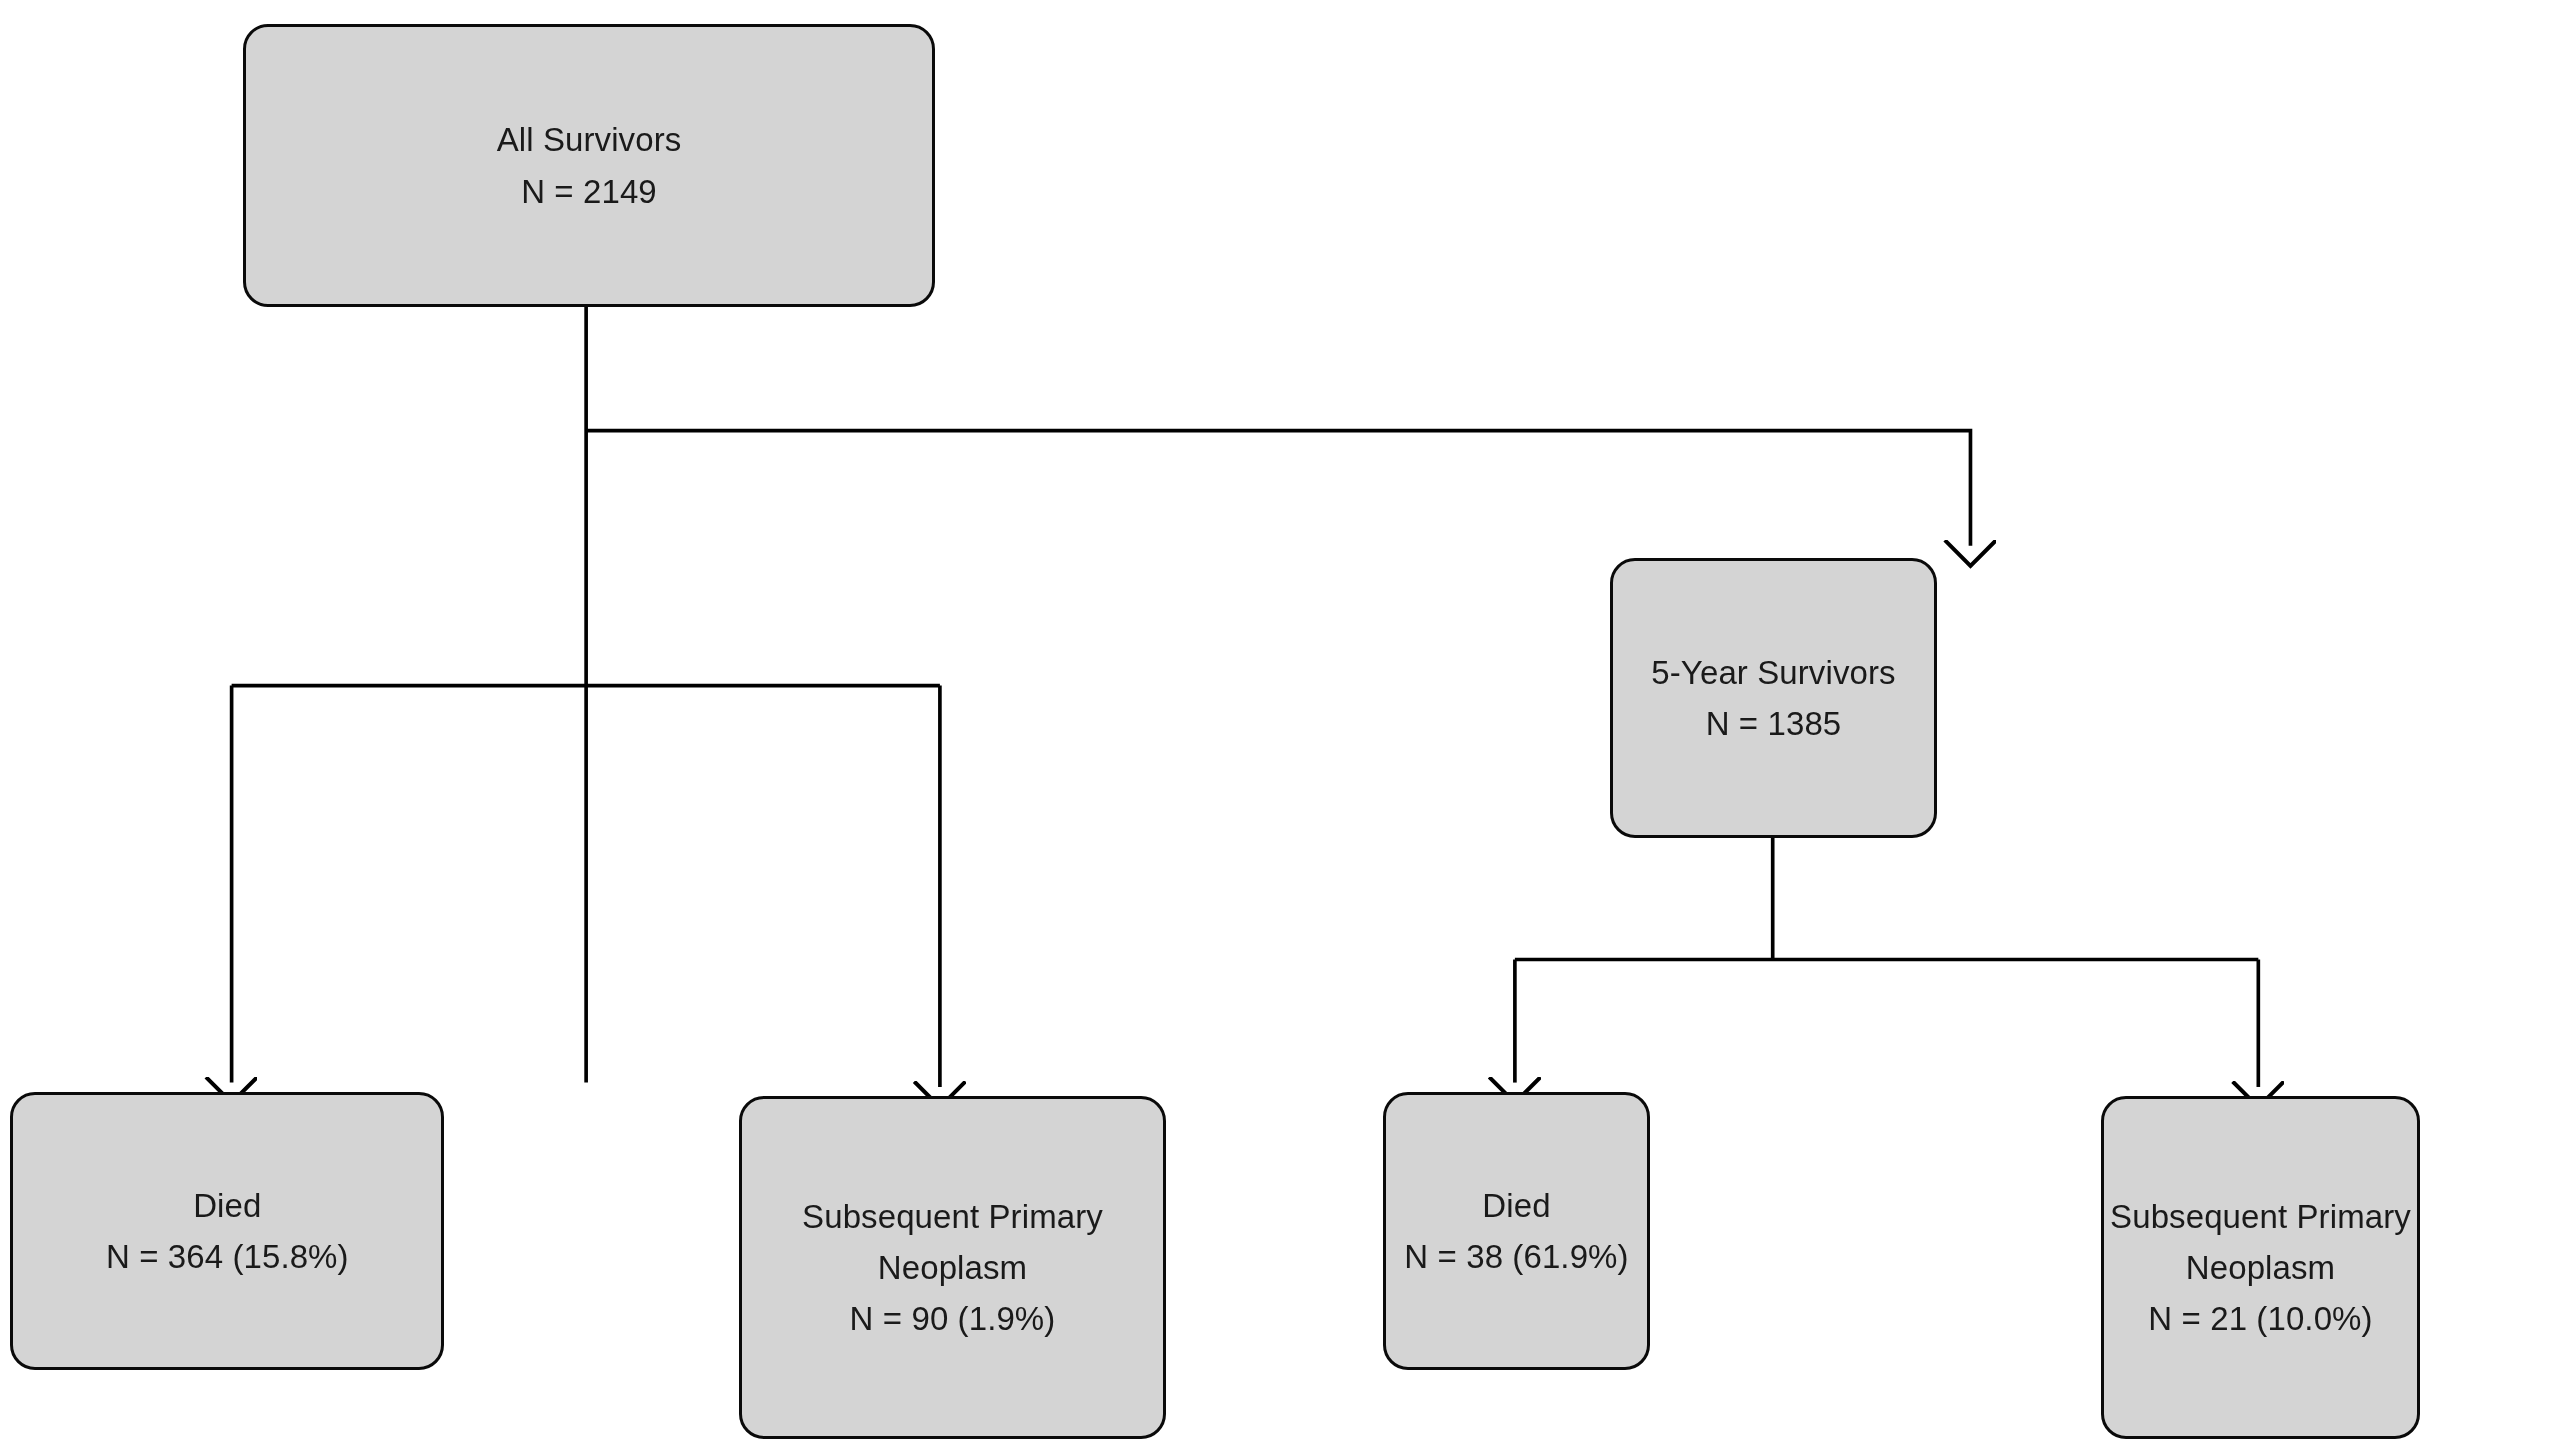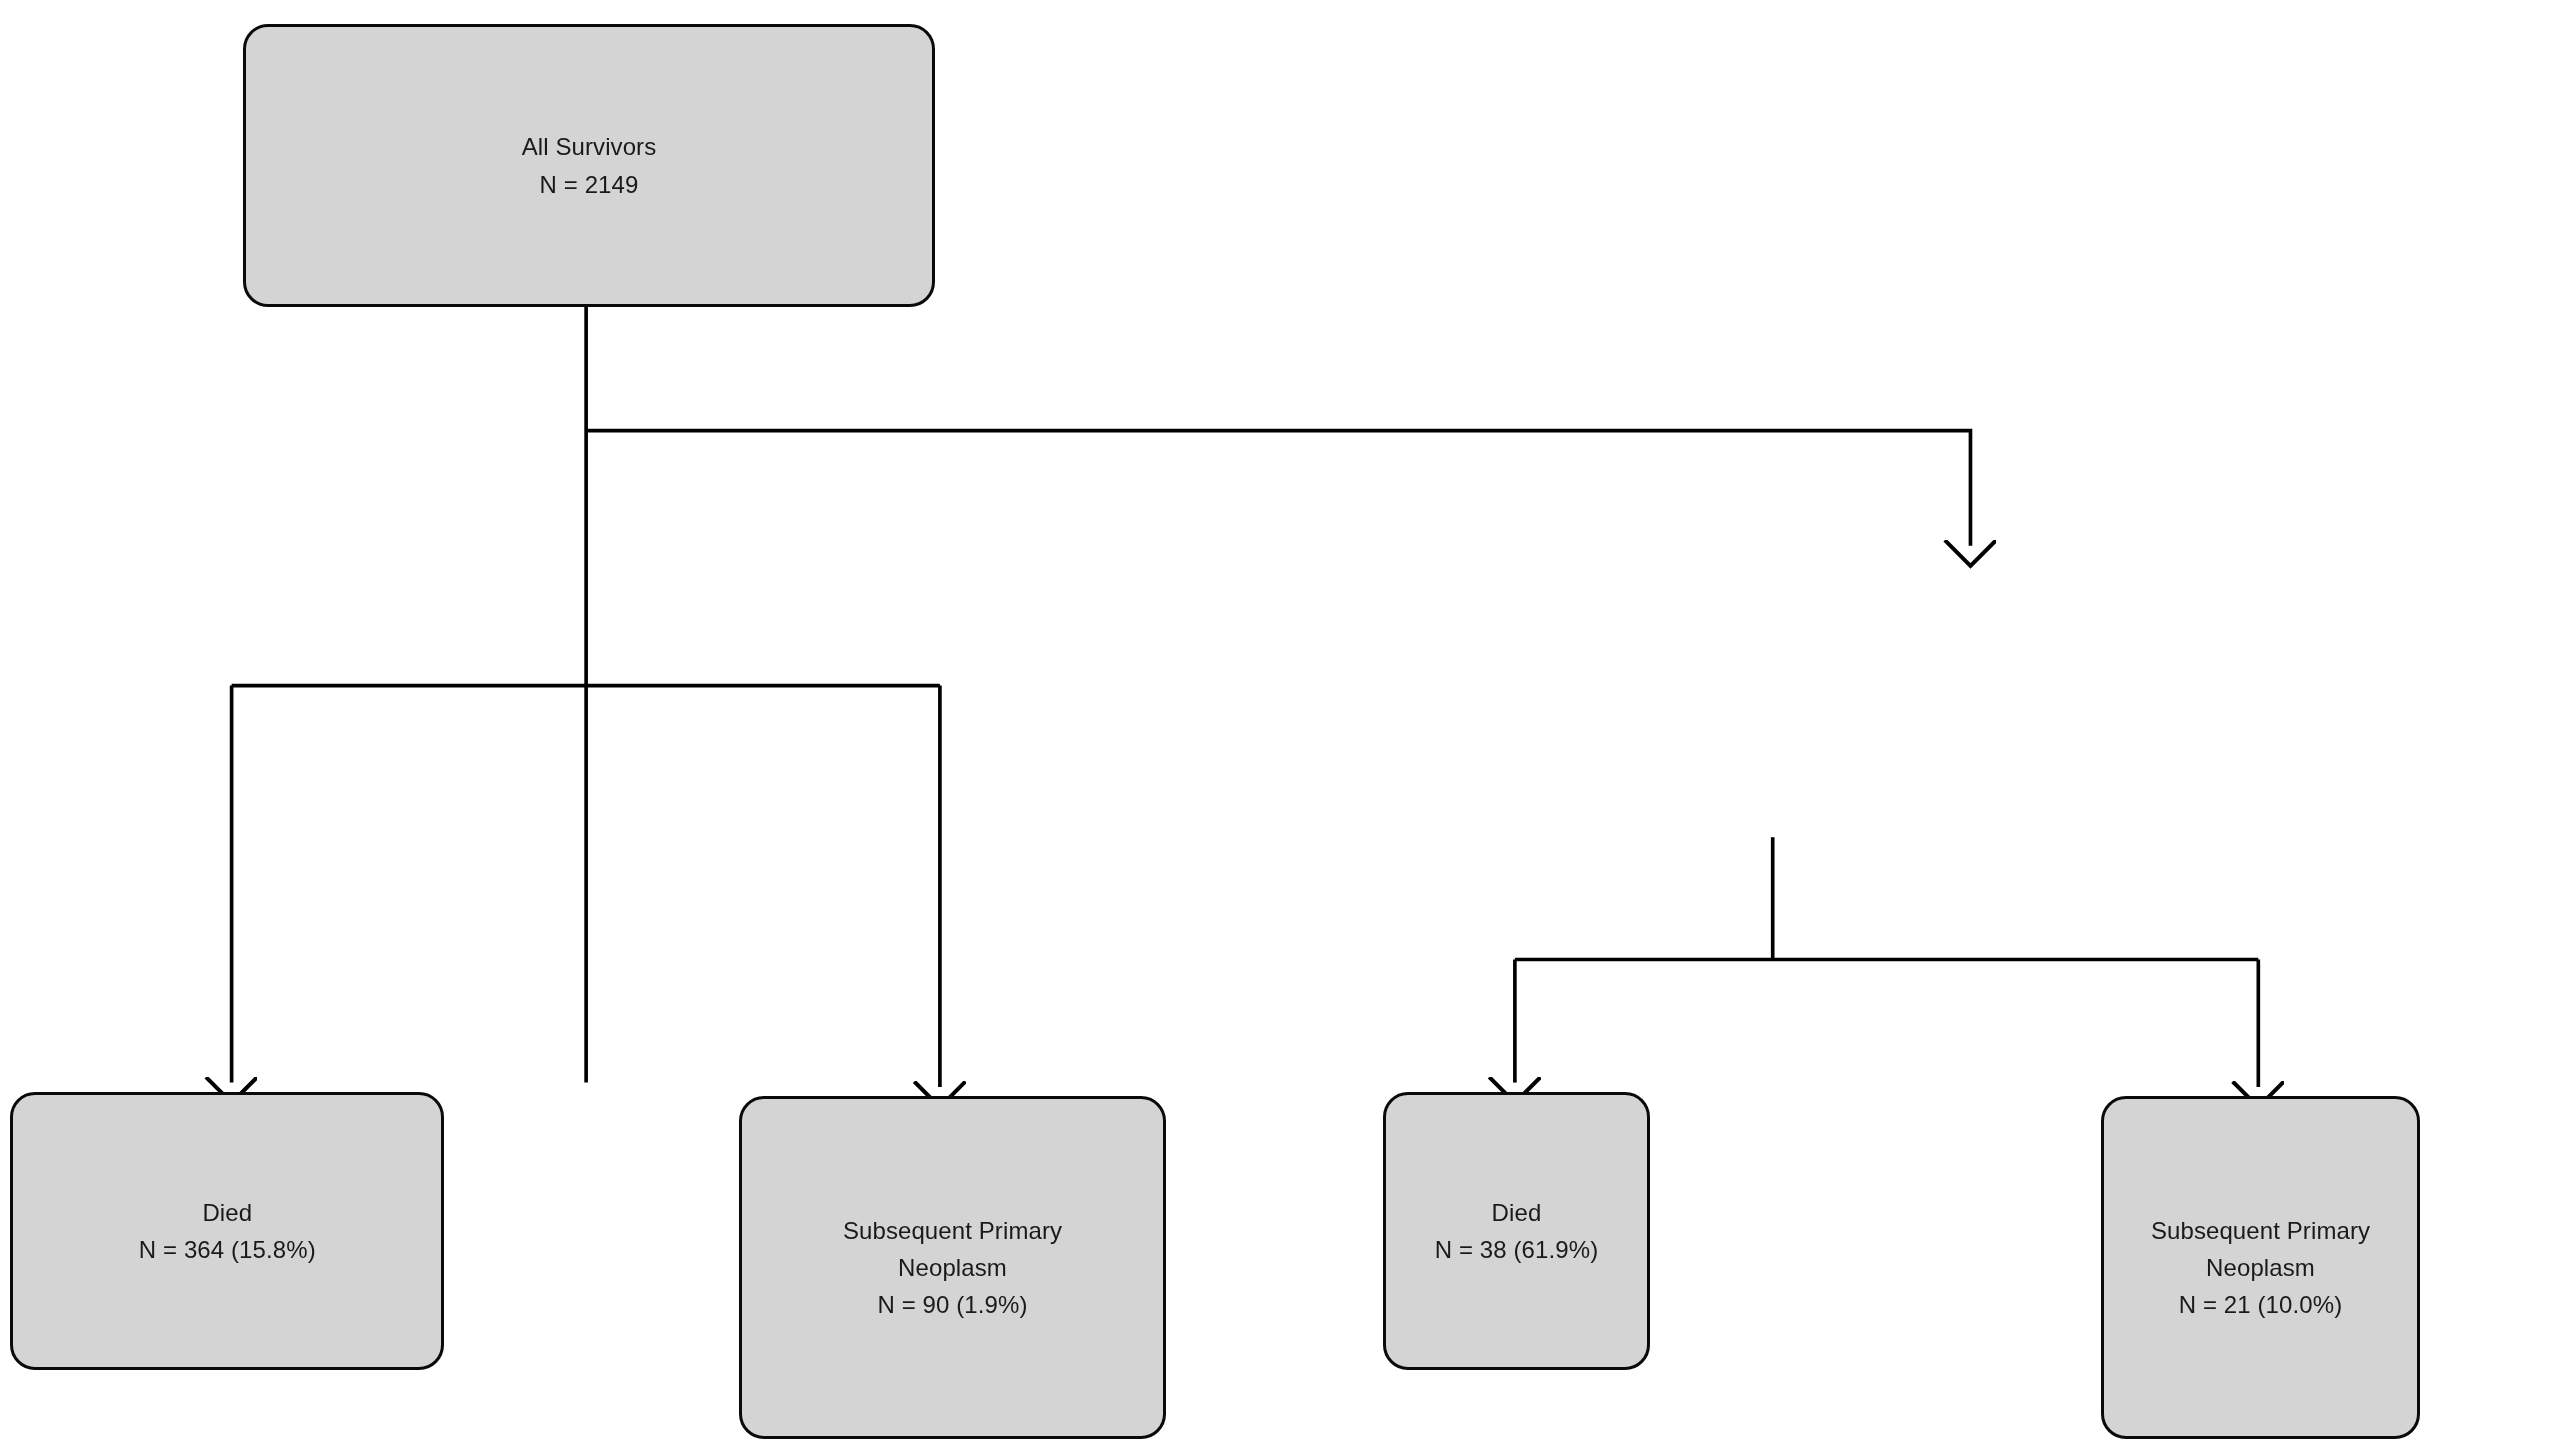--- a/index.html
+++ b/index.html
@@ -31,21 +31,21 @@
     box-sizing: border-box;
     background: #d4d4d4;
     border: 3.7px solid #0a0a0a;
     border-radius: 25px;
     display: flex;
     flex-direction: column;
     align-items: center;
     justify-content: center;
     text-align: center;
     color: #1a1a1a;
-    font-size: 24px;
+    font-size: 33px;
     line-height: 1.55;
     letter-spacing: 0.1px;
   }
   .node .line {
     display: block;
     white-space: nowrap;
   }
 </style>
 </head>
 <body>
@@ -71,20 +71,24 @@
     <path d="M 2068 1310 L 3083 1310" fill="none" stroke="#000000" stroke-width="5"></path>
     <path d="M 2068 1310 L 2068 1478" fill="none" stroke="#000000" stroke-width="5" marker-end="url(#arrowhead)"></path>
     <path d="M 3083 1310 L 3083 1484" fill="none" stroke="#000000" stroke-width="5" marker-end="url(#arrowhead)"></path>
   </svg>
 
   <div class="node" style="left:243px; top:24px; width:692px; height:283px;">
     <span class="line">All Survivors</span>
     <span class="line">N = 2149</span>
   </div>
 
+  <div class="node" style="left:1610px; top:558px; width:327px; height:280px;">
+    <span class="line">5-Year Survivors</span>
+    <span class="line">N = 1385</span>
+  </div>
 
   <div class="node" style="left:10.3px; top:1092px; width:434px; height:278px;">
     <span class="line">Died</span>
     <span class="line">N = 364 (15.8%)</span>
   </div>
 
   <div class="node" style="left:739px; top:1096px; width:427px; height:343px;">
     <span class="line">Subsequent Primary</span>
     <span class="line">Neoplasm</span>
     <span class="line">N = 90 (1.9%)</span>

